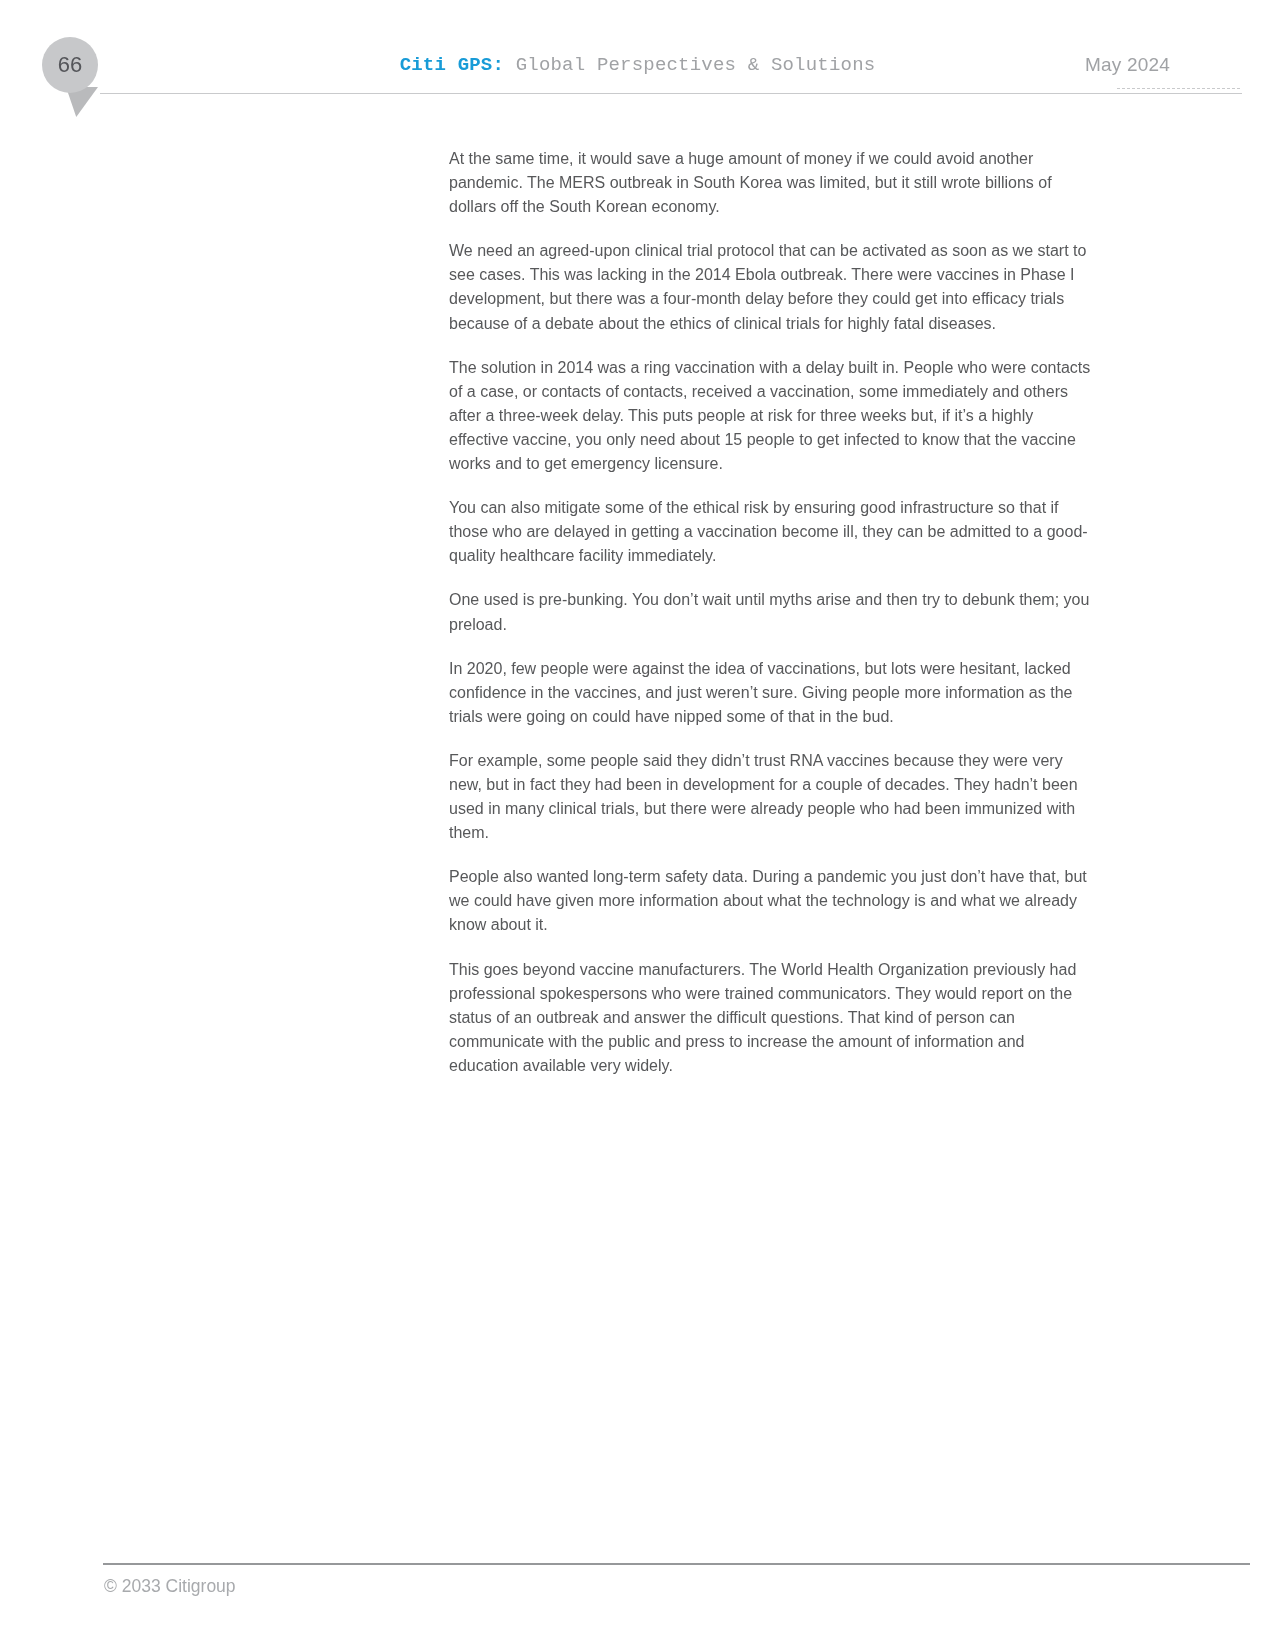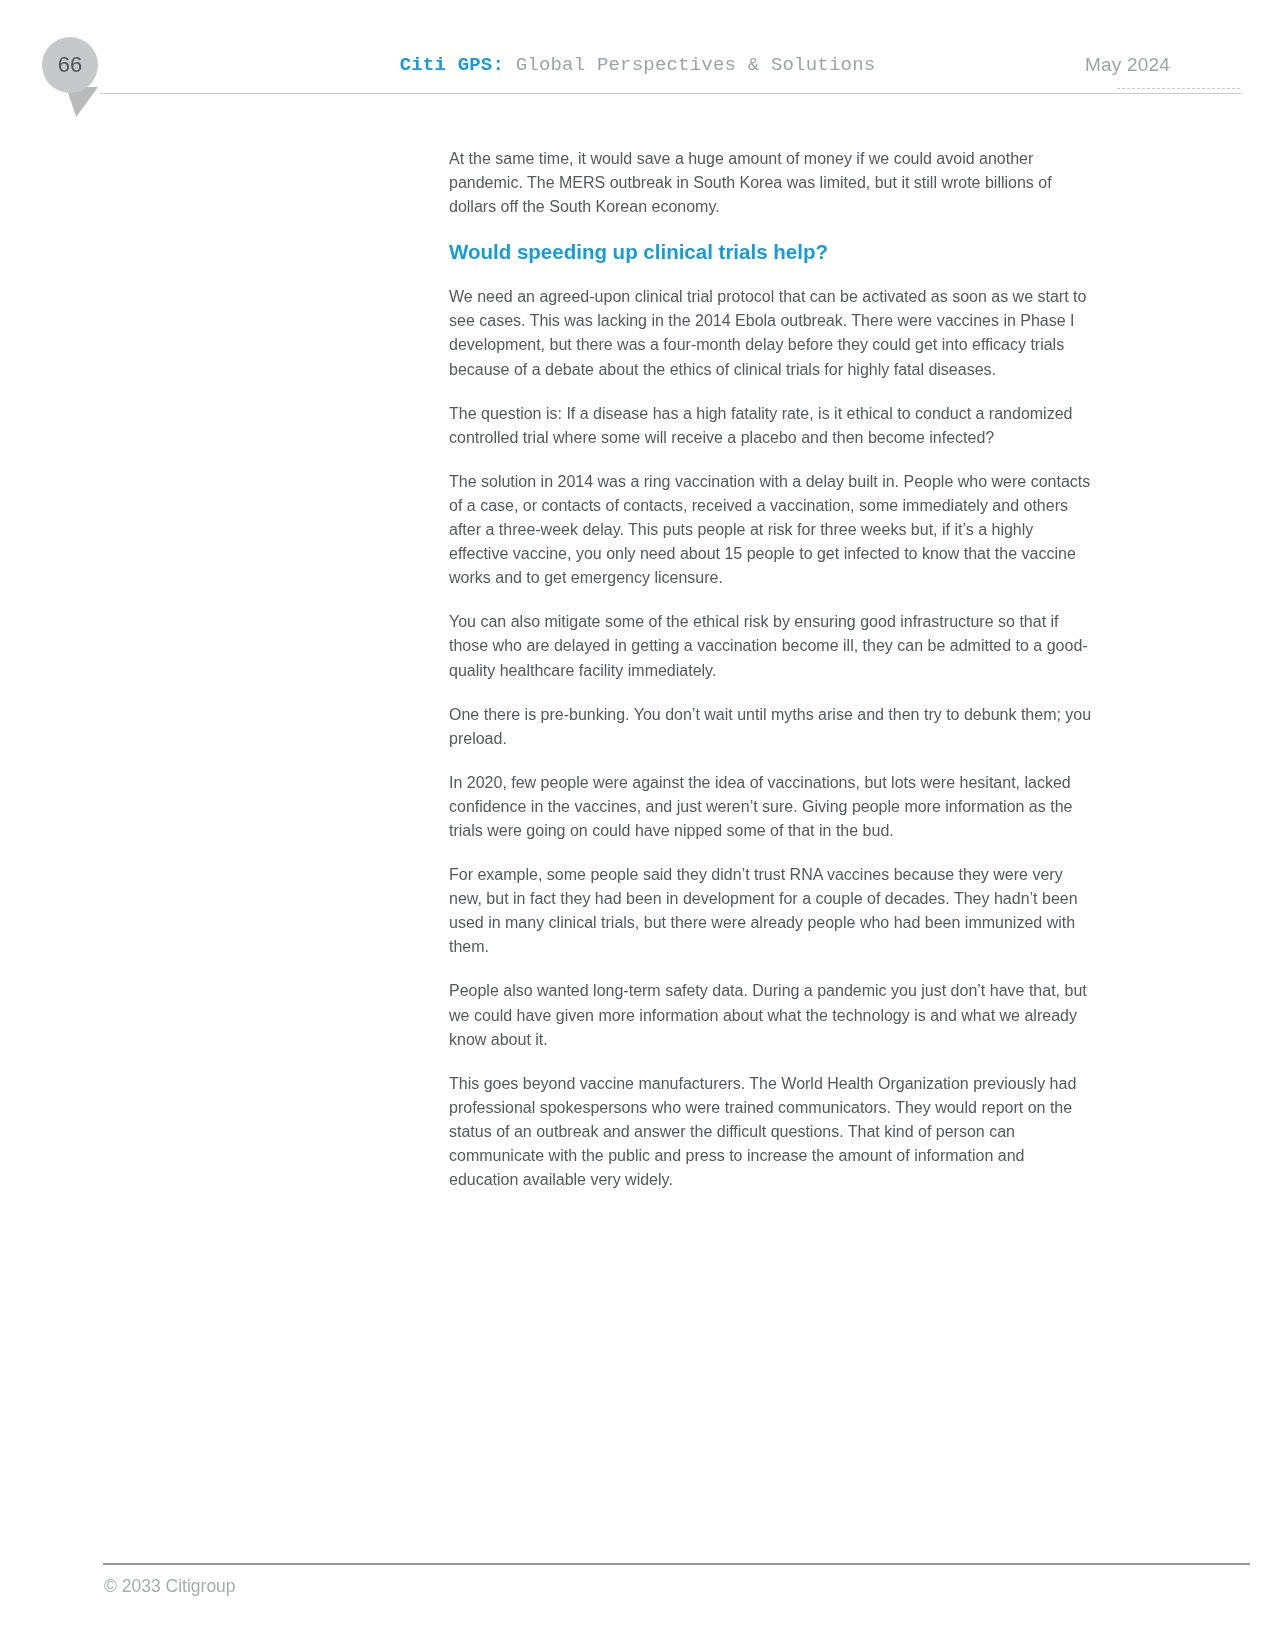--- a/index.html
+++ b/index.html
@@ -104,27 +104,25 @@
     <div class="header-center"><span class="brand">Citi GPS:</span><span class="brand-suffix"> Global Perspectives &amp; Solutions</span></div>
 
     <div class="header-date">May 2024</div>
     <div class="header-rule-dashes"></div>
     <div class="header-rule"></div>
   </div>
 
   <div class="main-col">
     <p>At the same time, it would save a huge amount of money if we could avoid another pandemic. The MERS outbreak in South Korea was limited, but it still wrote billions of dollars off the South Korean economy.</p>
 
-    <h2>Would speeding up clinical trials help?</h2>
     <p>We need an agreed-upon clinical trial protocol that can be activated as soon as we start to see cases. This was lacking in the 2014 Ebola outbreak. There were vaccines in Phase I development, but there was a four-month delay before they could get into efficacy trials because of a debate about the ethics of clinical trials for highly fatal diseases.</p>
-    <p>The question is: If a disease has a high fatality rate, is it ethical to conduct a randomized controlled trial where some will receive a placebo and then become infected?</p>
     <p>The solution in 2014 was a ring vaccination with a delay built in. People who were contacts of a case, or contacts of contacts, received a vaccination, some immediately and others after a three-week delay. This puts people at risk for three weeks but, if it’s a highly effective vaccine, you only need about 15 people to get infected to know that the vaccine works and to get emergency licensure.</p>
     <p>You can also mitigate some of the ethical risk by ensuring good infrastructure so that if those who are delayed in getting a vaccination become ill, they can be admitted to a good-quality healthcare facility immediately.</p>
 
-    <p>One there is pre-bunking. You don’t wait until myths arise and then try to debunk them; you preload.</p>
+    <p>One used is pre-bunking. You don’t wait until myths arise and then try to debunk them; you preload.</p>
     <p>In 2020, few people were against the idea of vaccinations, but lots were hesitant, lacked confidence in the vaccines, and just weren’t sure. Giving people more information as the trials were going on could have nipped some of that in the bud.</p>
     <p>For example, some people said they didn’t trust RNA vaccines because they were very new, but in fact they had been in development for a couple of decades. They hadn’t been used in many clinical trials, but there were already people who had been immunized with them.</p>
     <p>People also wanted long-term safety data. During a pandemic you just don’t have that, but we could have given more information about what the technology is and what we already know about it.</p>
     <p>This goes beyond vaccine manufacturers. The World Health Organization previously had professional spokespersons who were trained communicators. They would report on the status of an outbreak and answer the difficult questions. That kind of person can communicate with the public and press to increase the amount of information and education available very widely.</p>
   </div>
 
   <div>
     <div class="footer-rule"></div>
     <div class="footer-copy">© 2033 Citigroup</div>
   </div>

